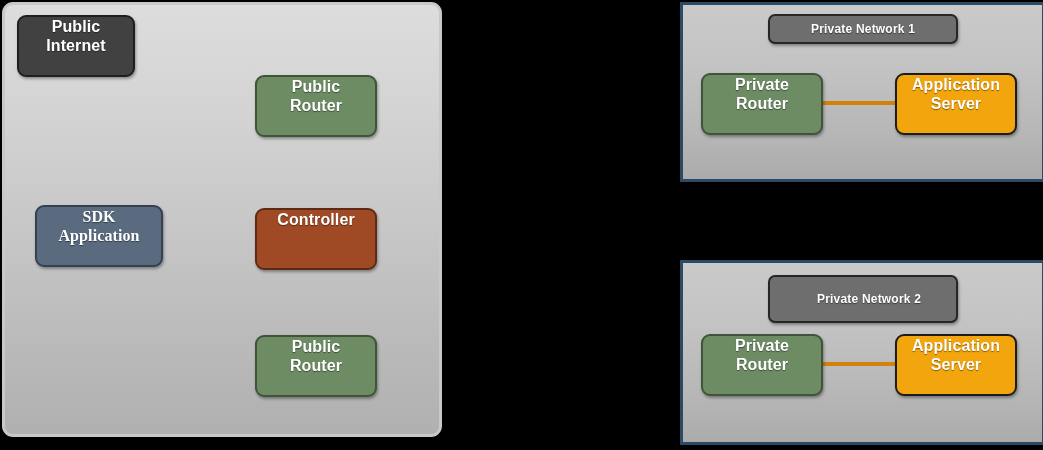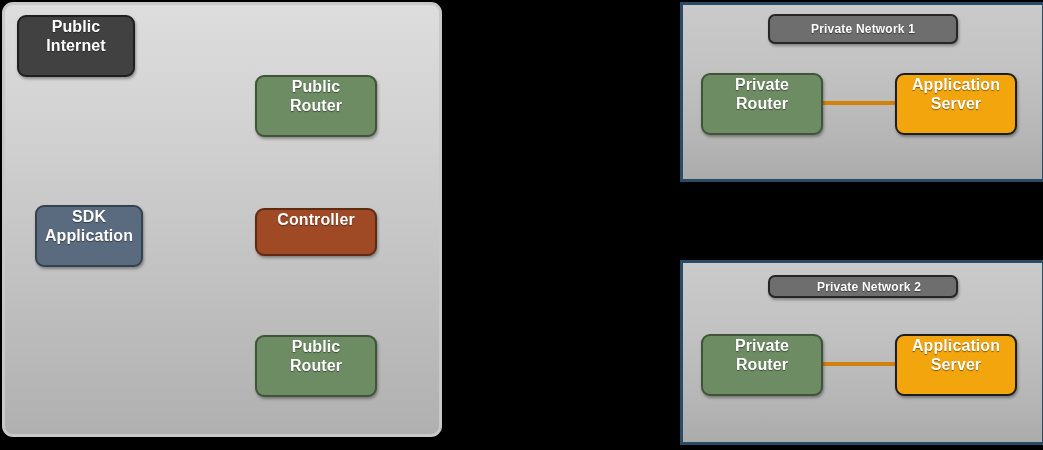--- a/index.html
+++ b/index.html
@@ -113,26 +113,26 @@
     <div class="node n-dark" style="left:12px; top:10px; width:118px; height:62px;">
       <span class="label">Public
 Internet</span>
     </div>
 
     <div class="node n-green" style="left:250px; top:70px; width:122px; height:62px;">
       <span class="label">Public
 Router</span>
     </div>
 
-    <div class="node n-slate" style="left:30px; top:200px; width:108px; height:62px;">
+    <div class="node n-slate" style="left:30px; top:200px; width:128px; height:62px;font-family:Liberation Serif, serif;">
       <span class="label">SDK
 Application</span>
     </div>
 
-    <div class="node n-rust" style="left:250px; top:203px; width:122px; height:48px;">
+    <div class="node n-rust" style="left:250px; top:203px; width:122px; height:62px;">
       <span class="label">Controller</span>
     </div>
 
     <div class="node n-green" style="left:250px; top:330px; width:122px; height:62px;">
       <span class="label">Public
 Router</span>
     </div>
 
   </div>
 
@@ -151,21 +151,21 @@
 
     <div class="node n-orange" style="left:212px; top:68px; width:122px; height:62px;">
       <span class="label">Application
 Server</span>
     </div>
 
   </div>
 
   <div id="private-panel-2" class="private-panel">
 
-    <div class="panel-title-badge" style="left:85px; top:12px; width:190px; height:23px;padding-left:12px;">
+    <div class="panel-title-badge" style="left:85px; top:12px; width:190px; height:48px;padding-left:12px;">
       <span>Private Network 2</span>
     </div>
 
     <div class="link" style="left:134px; top:99px; width:84px;"></div>
 
     <div class="node n-green" style="left:18px; top:71px; width:122px; height:62px;">
       <span class="label">Private
 Router</span>
     </div>
 

